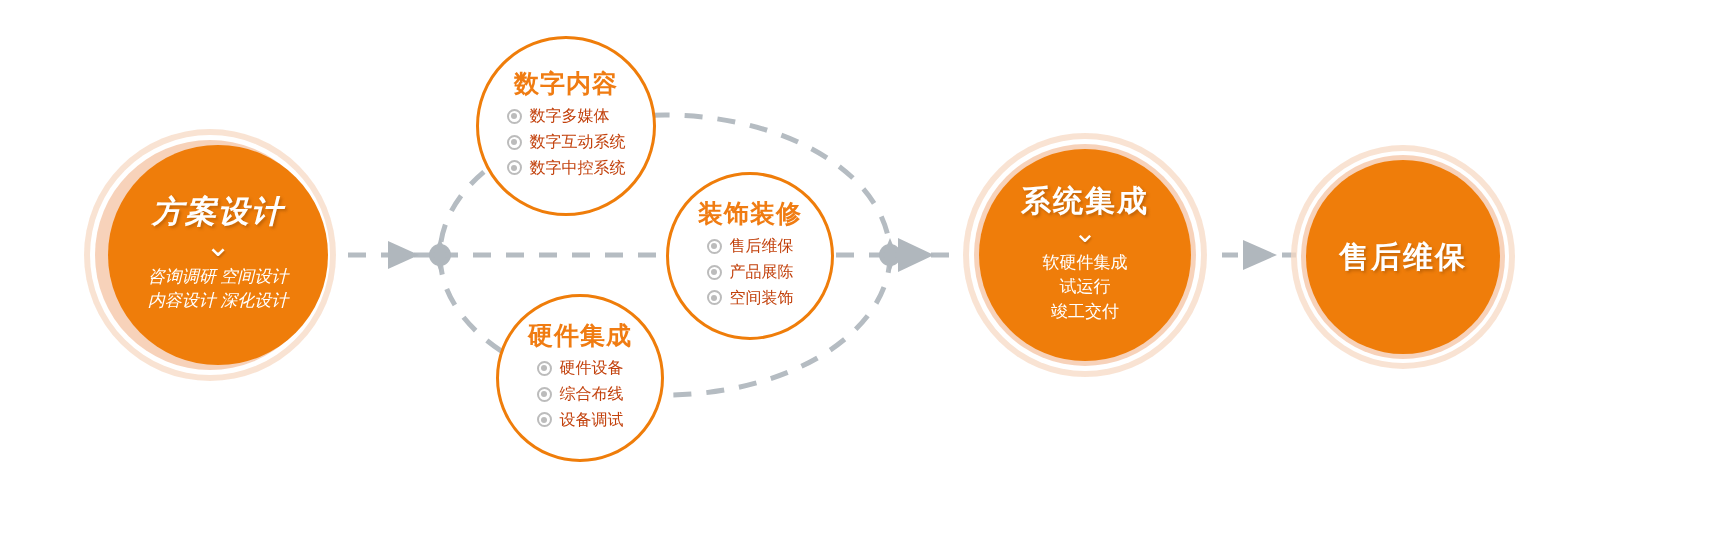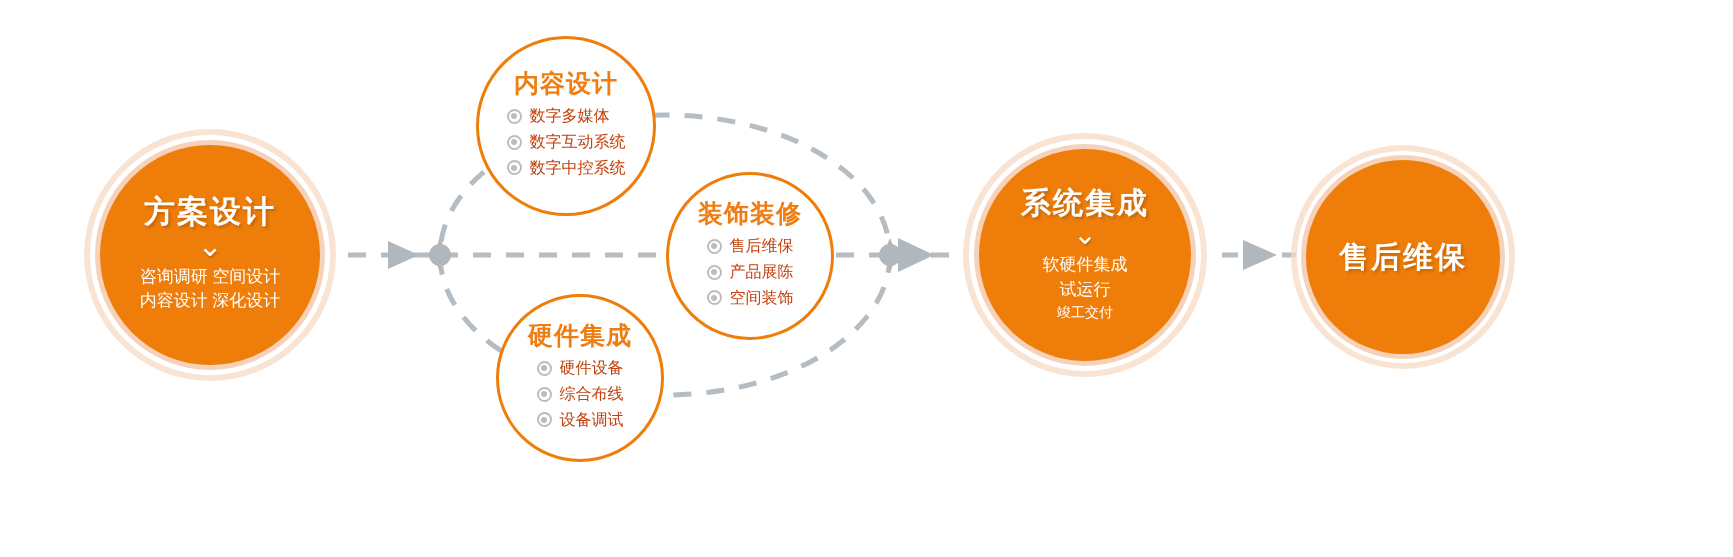--- a/index.html
+++ b/index.html
@@ -90,29 +90,29 @@
     <line x1="898" y1="255" x2="960" y2="255" stroke="#b5bcc2" stroke-width="5" stroke-dasharray="18 15"></line>
     <polygon points="898,238 934,255 898,272" fill="#b0b7bd"></polygon>
 
     <line x1="1222" y1="255" x2="1296" y2="255" stroke="#b5bcc2" stroke-width="5" stroke-dasharray="16 14"></line>
     <polygon points="1243,240 1277,255 1243,270" fill="#b0b7bd"></polygon>
   </svg>
 
   <div class="halo r1" style="left:84px;top:129px;width:252px;height:252px;"></div>
   <div class="halo r2" style="left:90px;top:135px;width:240px;height:240px;"></div>
   <div class="halo r3" style="left:95px;top:140px;width:230px;height:230px;"></div>
-  <div class="node solid" style="left:100px;top:145px;width:220px;height:220px;">
+  <div class="node solid" style="left:108px;top:145px;width:220px;height:220px;font-style:italic;">
     <div class="title" style="font-size:31px;">方案设计</div>
     <div class="chev" style="font-size:30px;">⌄</div>
     <div class="sub" style="font-size:17px;">咨询调研 空间设计</div>
     <div class="sub" style="font-size:17px;">内容设计 深化设计</div>
   </div>
 
   <div class="node ring" style="left:476px;top:36px;width:180px;height:180px;">
-    <div class="title" style="font-size:25px;">内容设计</div>
+    <div class="title" style="font-size:25px;">数字内容</div>
     <ul>
       <li>
         <span class="bullet"></span>
         <span style="font-size:16px;">数字多媒体</span>
       </li>
       <li>
         <span class="bullet"></span>
         <span style="font-size:16px;">数字互动系统</span>
       </li>
       <li>
@@ -159,21 +159,21 @@
   </div>
 
   <div class="halo r1" style="left:963px;top:133px;width:244px;height:244px;"></div>
   <div class="halo r2" style="left:969px;top:139px;width:232px;height:232px;"></div>
   <div class="halo r3" style="left:974px;top:144px;width:222px;height:222px;"></div>
   <div class="node solid" style="left:979px;top:149px;width:212px;height:212px;">
     <div class="title" style="font-size:30px;">系统集成</div>
     <div class="chev" style="font-size:28px;">⌄</div>
     <div class="sub" style="font-size:17px;">软硬件集成</div>
     <div class="sub" style="font-size:17px;">试运行</div>
-    <div class="sub" style="font-size:14px;">竣工交付</div>
+    <div class="sub" style="font-size:17px;">竣工交付</div>
   </div>
 
   <div class="halo r1" style="left:1291px;top:145px;width:224px;height:224px;"></div>
   <div class="halo r2" style="left:1297px;top:151px;width:212px;height:212px;"></div>
   <div class="halo r3" style="left:1301px;top:155px;width:204px;height:204px;"></div>
   <div class="node solid" style="left:1306px;top:160px;width:194px;height:194px;">
     <div class="title" style="font-size:30px;">售后维保</div>
   </div>
 
 </div>

